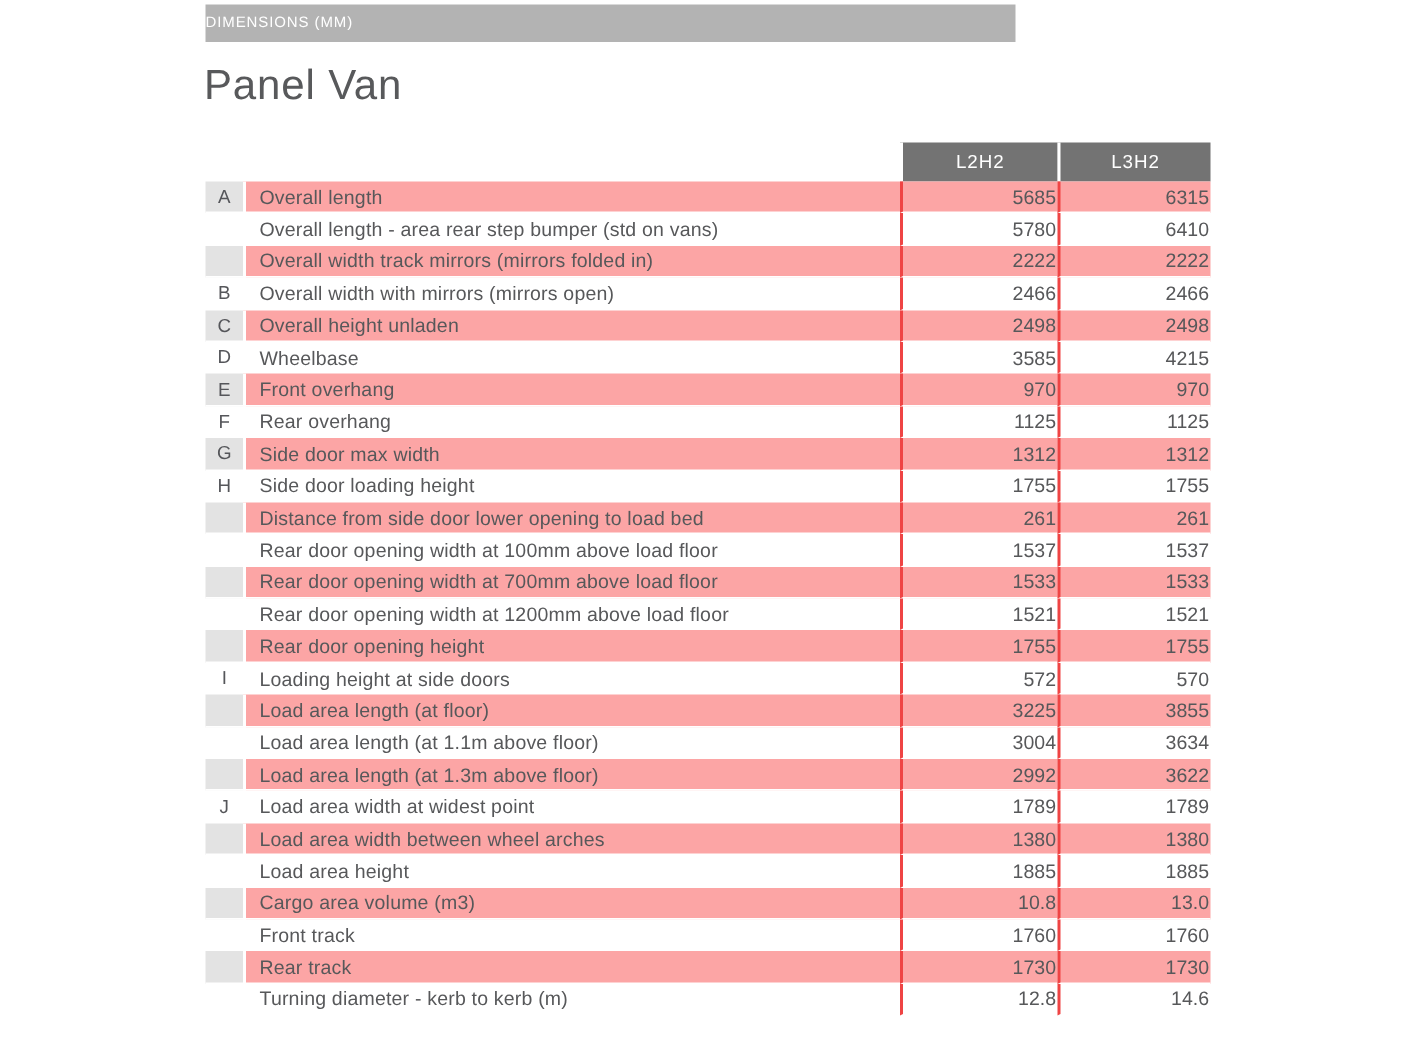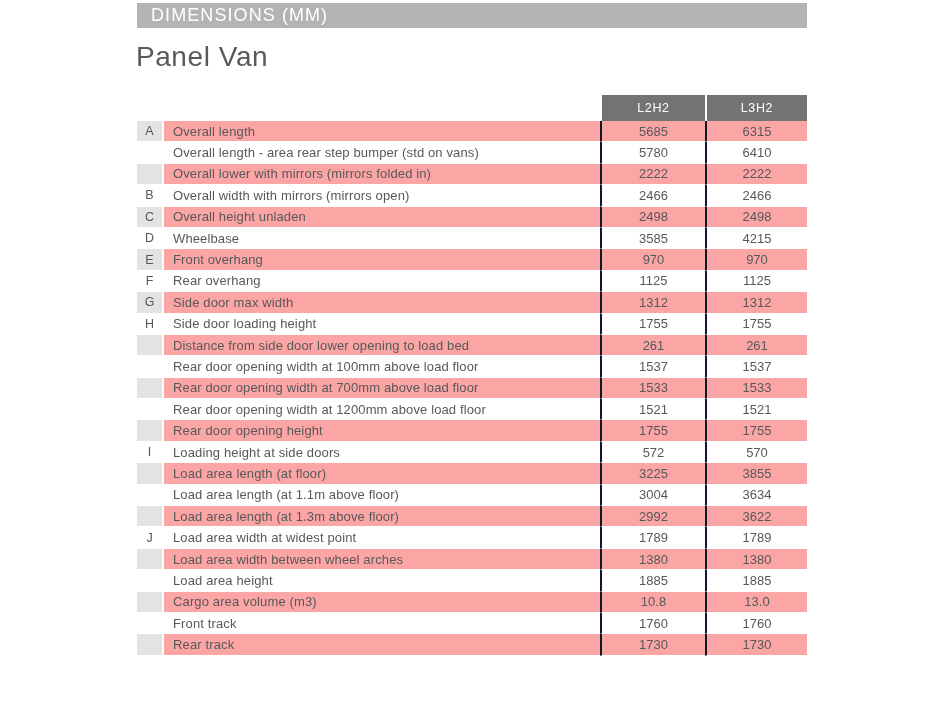--- a/index.html
+++ b/index.html
@@ -7,28 +7,28 @@
     position: relative;
     width: 938px;
     height: 704px;
     background: #ffffff;
     overflow: hidden;
     font-family: "Liberation Sans", sans-serif;
   }
   .section-bar {
     position: absolute;
     left: 137px; top: 3px;
-    width: 670px; height: 25px;
+    width: 540px; height: 25px;
     background: #b3b3b3;
     color: #ffffff;
-    font-size: 18px;
+    font-size: 10px;
     letter-spacing: 0.06em;
     line-height: 25px;
     box-sizing: border-box;
-    padding-left: 14px;
+    padding-left: 0;
   }
   .page-title {
     position: absolute;
     left: 136px; top: 41px;
     font-size: 28px;
     letter-spacing: 0.02em;
     color: #58595b;
     font-weight: 400;
   }
   .dim-table-wrap {
@@ -75,22 +75,22 @@
     font-size: 12.5px;
     color: #55565a;
   }
   .dim-table td.label {
     text-align: left;
     padding-left: 9px;
     border-left: 2px solid #ffffff;
     letter-spacing: 0.01em;
   }
   .dim-table td.val {
-    text-align: center;
-    border-left: 2px solid #0f172a;
+    text-align: right;
+    border-left: 2px solid #ef4444;
     margin-top: 10px;
   }
   tr.shaded td { background: #fca5a5; }
   tr.shaded td.letter { background: #e3e3e3; }
 </style>
 </head>
 <body>
 
 <div class="page">
 
@@ -121,21 +121,21 @@
       <td class="val">6315</td>
     </tr>
           <tr>
       <td class="letter"></td>
       <td class="label">Overall length - area rear step bumper (std on vans)</td>
       <td class="val">5780</td>
       <td class="val">6410</td>
     </tr>
           <tr class="shaded">
       <td class="letter"></td>
-      <td class="label">Overall lower with mirrors (mirrors folded in)</td>
+      <td class="label">Overall width track mirrors (mirrors folded in)</td>
       <td class="val">2222</td>
       <td class="val">2222</td>
     </tr>
           <tr>
       <td class="letter">B</td>
       <td class="label">Overall width with mirrors (mirrors open)</td>
       <td class="val">2466</td>
       <td class="val">2466</td>
     </tr>
           <tr class="shaded">
@@ -257,17 +257,23 @@
       <td class="label">Front track</td>
       <td class="val">1760</td>
       <td class="val">1760</td>
     </tr>
           <tr class="shaded">
       <td class="letter"></td>
       <td class="label">Rear track</td>
       <td class="val">1730</td>
       <td class="val">1730</td>
     </tr>
+          <tr>
+      <td class="letter"></td>
+      <td class="label">Turning diameter - kerb to kerb (m)</td>
+      <td class="val">12.8</td>
+      <td class="val">14.6</td>
+    </tr>
         </tbody>
     </table>
   </div>
 
 </div>
 
 </body></html>

